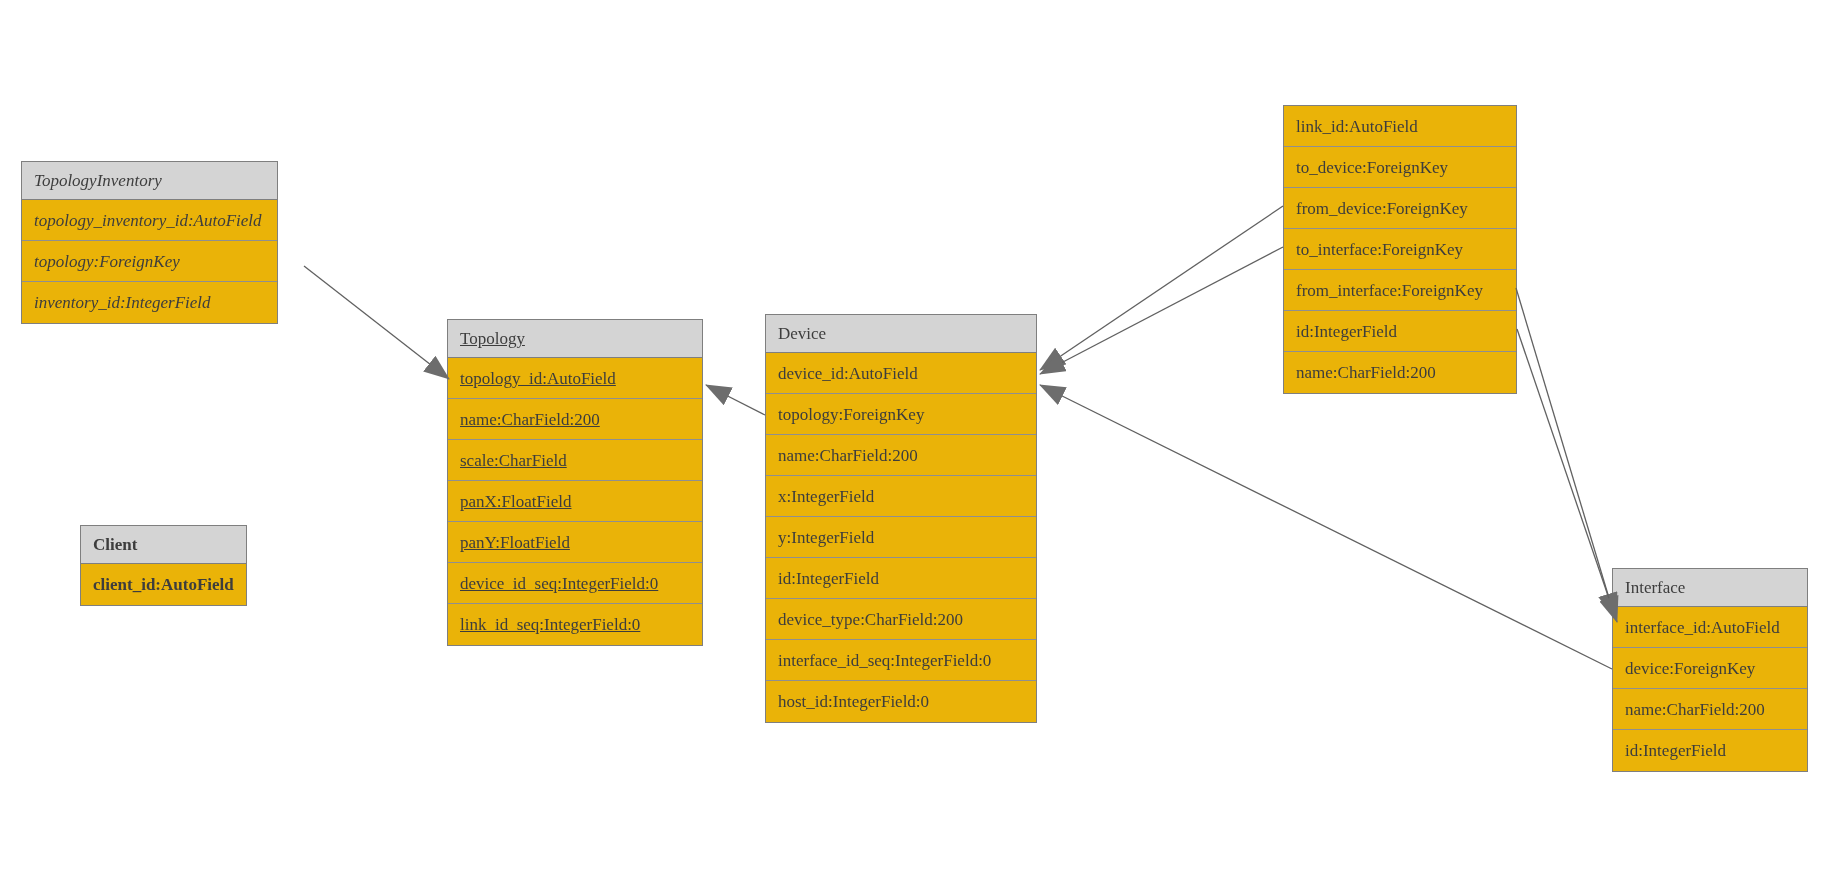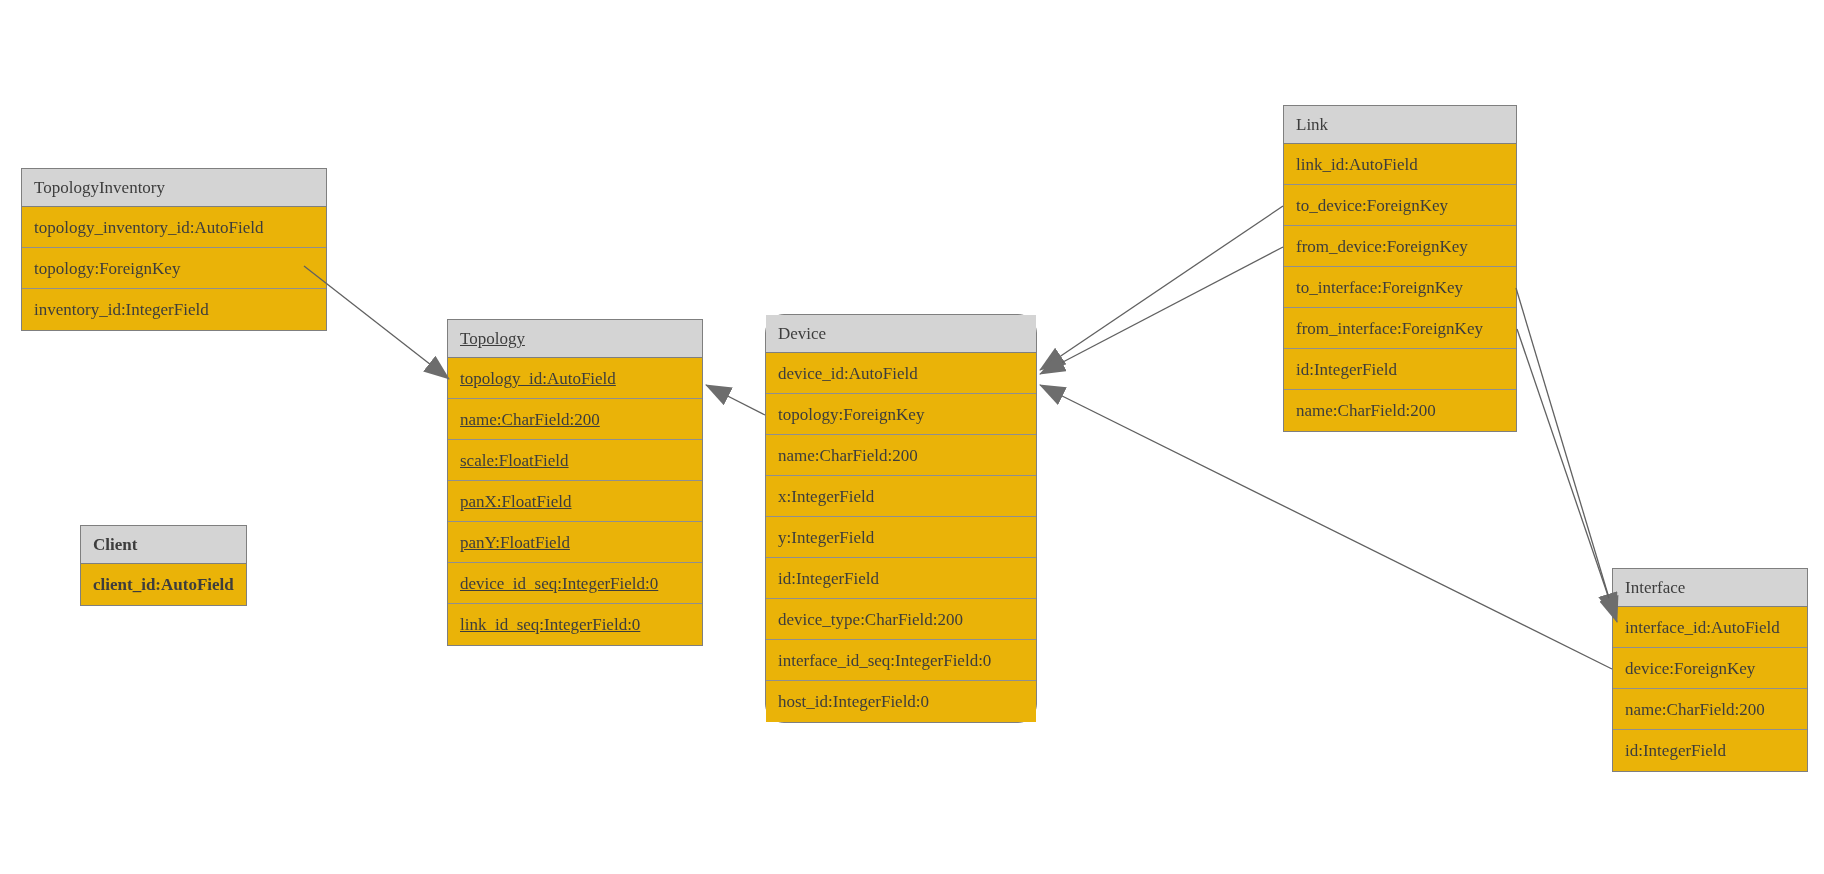--- a/index.html
+++ b/index.html
@@ -53,54 +53,53 @@
     width:1824px;height:874px;
     pointer-events:none;
   }
 </style>
 </head>
 <body>
 
 <div id="canvas">
 
   <div id="entities">
-      <div class="entity" style="left: 21px; top: 168px; width: 306px;">
+      <div class="entity" style="left: 21px; top: 161px; width: 257px; font-style: italic;">
       <div class="entity-header">TopologyInventory</div>
     <div class="entity-row">topology_inventory_id:AutoField</div>
         <div class="entity-row">topology:ForeignKey</div>
         <div class="entity-row">inventory_id:IntegerField</div>
       </div>
       <div class="entity" style="left: 447px; top: 319px; width: 256px; text-decoration: underline;">
       <div class="entity-header">Topology</div>
     <div class="entity-row">topology_id:AutoField</div>
         <div class="entity-row">name:CharField:200</div>
-        <div class="entity-row">scale:FloatField</div>
+        <div class="entity-row">scale:CharField</div>
         <div class="entity-row">panX:FloatField</div>
         <div class="entity-row">panY:FloatField</div>
         <div class="entity-row">device_id_seq:IntegerField:0</div>
         <div class="entity-row">link_id_seq:IntegerField:0</div>
       </div>
       <div class="entity" style="left: 80px; top: 525px; width: 167px; font-weight: bold;">
       <div class="entity-header">Client</div>
     <div class="entity-row">client_id:AutoField</div>
       </div>
-      <div class="entity" style="left: 765px; top: 314px; width: 272px; border-radius: 19px;">
+      <div class="entity" style="left: 765px; top: 314px; width: 272px;">
       <div class="entity-header">Device</div>
     <div class="entity-row">device_id:AutoField</div>
         <div class="entity-row">topology:ForeignKey</div>
         <div class="entity-row">name:CharField:200</div>
         <div class="entity-row">x:IntegerField</div>
         <div class="entity-row">y:IntegerField</div>
         <div class="entity-row">id:IntegerField</div>
         <div class="entity-row">device_type:CharField:200</div>
         <div class="entity-row">interface_id_seq:IntegerField:0</div>
         <div class="entity-row">host_id:IntegerField:0</div>
       </div>
       <div class="entity" style="left: 1283px; top: 105px; width: 234px;">
-      <div class="entity-header">Link</div>
     <div class="entity-row">link_id:AutoField</div>
         <div class="entity-row">to_device:ForeignKey</div>
         <div class="entity-row">from_device:ForeignKey</div>
         <div class="entity-row">to_interface:ForeignKey</div>
         <div class="entity-row">from_interface:ForeignKey</div>
         <div class="entity-row">id:IntegerField</div>
         <div class="entity-row">name:CharField:200</div>
       </div>
       <div class="entity" style="left: 1612px; top: 568px; width: 196px;">
       <div class="entity-header">Interface</div>

